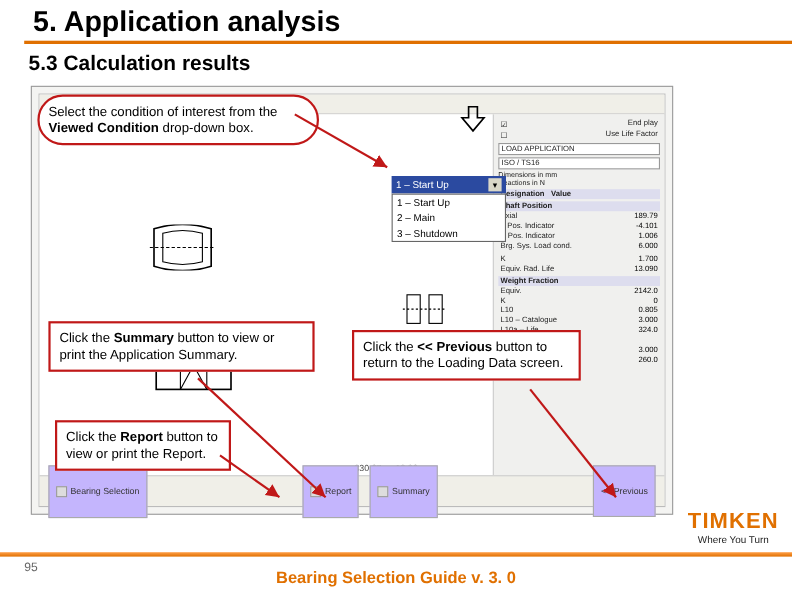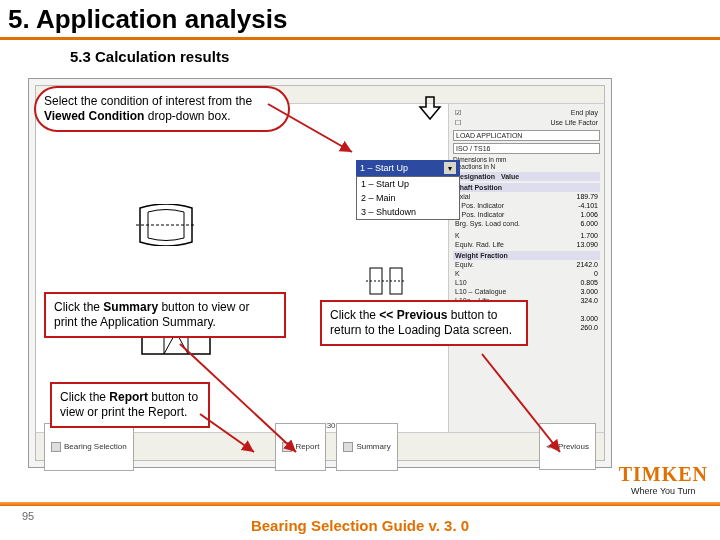--- a/index.html
+++ b/index.html
@@ -6,27 +6,27 @@
   body {
     width: 720px; height: 540px;
     font-family: Arial, Helvetica, sans-serif;
     background: #fff;
     position: relative;
     overflow: hidden;
   }
   .titlebar {
     border-bottom: 3px solid #e07000;
     padding: 4px 8px 2px 8px;
+    margin-left: 22px;
   }
   .title { font-size: 26px; font-weight: bold; color: #000; }
   .title .num { color: #000; }
   .subtitle {
-    font-size: 15px; font-weight: bold;
+    font-size: 19px; font-weight: bold;
     padding: 8px 0 6px 26px;
-    margin-left: 44px;
   }
   .shot-wrap {
     position: absolute;
     left: 28px; top: 78px;
     width: 584px; height: 390px;
   }
   .shot {
     position: absolute;
     left: 0; top: 0; right: 0; bottom: 0;
     background: #f4f4f2;
@@ -87,21 +87,21 @@
   .dd-item { padding:2px 4px; }
   
   .btnbar {
     position:absolute; left:0; right:0; bottom:0; height:28px;
     background:#f0efe8; border-top:1px solid #ccc;
     display:flex; align-items:center; gap:10px;
     padding: 0 8px;
     font-size:8px;
   }
   .btn {
-    background:#ffffff; border:1px solid #aaa;
+    background:#c4b5fd; border:1px solid #aaa;
     padding:18px 6px; display:flex; align-items:center; gap:3px;
     color:#333;
   }
   .btn .g { width:10px;height:10px;background:#ddd;border:1px solid #999;}
   .spacer { flex:1; }
   
   .callout {
     position: absolute;
     background: #fff;
     border: 2px solid #c01818;
@@ -134,21 +134,21 @@
   }
   .pagenum {
     position:absolute; left:22px; bottom:18px;
     font-size:11px; color:#666;
   }
   .logo {
     position:absolute; right:12px; bottom:44px;
     text-align:right;
   }
   .logo-word {
-    font-family: Liberation Serif, serif;
+    font-family: Liberation Sans, sans-serif;
     font-weight:bold; color:#e07000; font-size:20px; letter-spacing:1px;
   }
   .logo-tag { font-size:9px; color:#222; font-weight:normal;text-align:center; }
   
   .thumbs {
     position:absolute; left:44px; top:18px; width:46px; bottom:28px;
     border-right:2px solid #333;
   }
   .thumb { width:38px; height:30px; margin:8px auto; }
   .thumb svg{width:100%;height:100%;}

